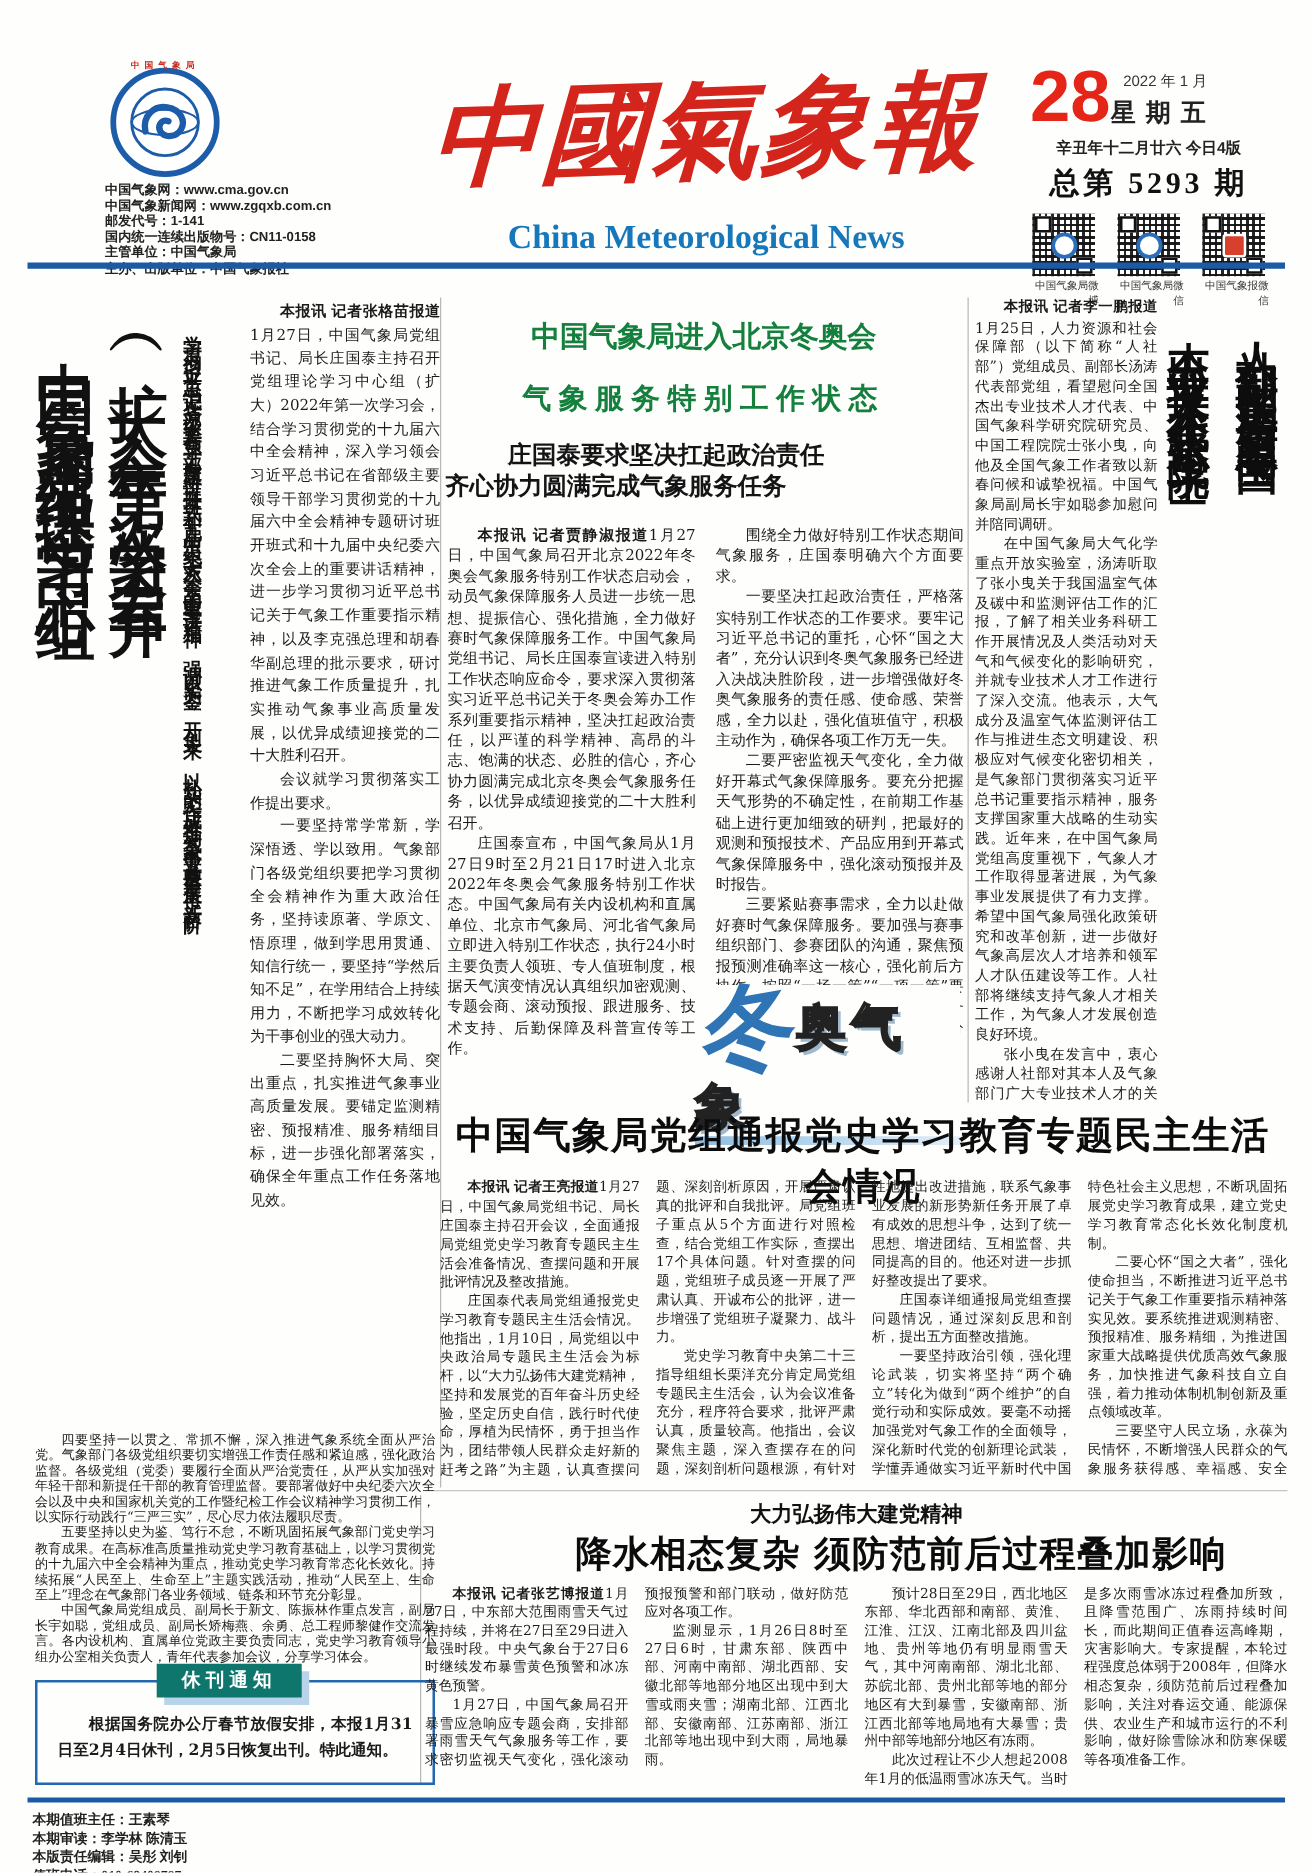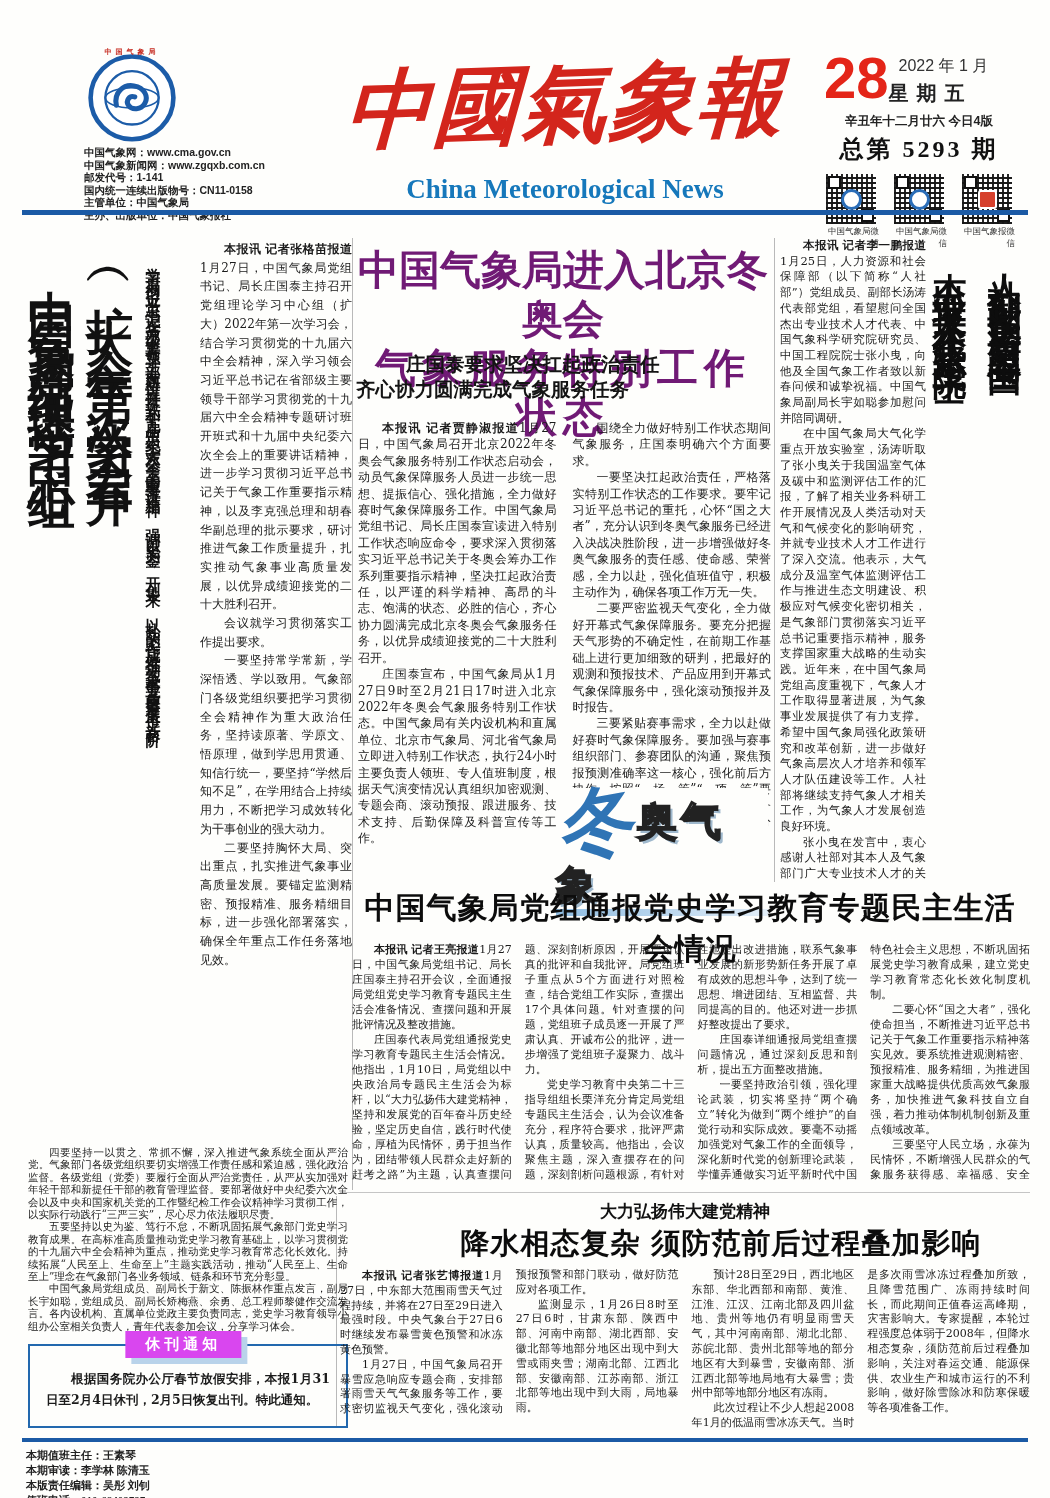--- a/index.html
+++ b/index.html
@@ -15,24 +15,24 @@
     font-size:7px;color:#c62b20;letter-spacing:4px;font-weight:bold;}
   .pubinfo{left:84px;top:146px;width:250px;font-family:"Liberation Sans",sans-serif;
     font-size:10.5px;line-height:12.6px;font-weight:bold;color:#222;}
   .masthead{left:330px;top:46px;width:470px;height:122px;text-align:center;}
   .masthead span{font-family:"DejaVu Sans","Liberation Sans",sans-serif;
     font-size:86px;font-weight:900;font-style:italic;color:#d3251c;
     letter-spacing:2px;display:inline-block;transform:rotate(-2deg) skewX(-4deg);}
   .mast-en{left:330px;top:174px;width:470px;text-align:center;
     font-family:"Liberation Serif",serif;font-weight:bold;font-size:27px;color:#1678bb;}
   .datebox{left:810px;top:52px;width:218px;font-family:"Liberation Sans",sans-serif;}
-  .daterow{display:flex;align-items:flex-start;}
+  .daterow{display:flex;align-items:flex-end;}
   .day-num{font-size:58px;line-height:52px;font-weight:bold;color:#e42518;
     font-family:"Liberation Sans",sans-serif;margin-left:14px;}
-  .ym{font-size:16px;margin:4px 0 0 10px;color:#333;}
+  .ym{font-size:12px;margin:4px 0 0 10px;color:#333;}
   .weekday{font-size:20px;font-weight:900;letter-spacing:8px;color:#222;margin-top:3px;}
   .lunar{font-size:12.5px;font-weight:bold;margin-top:6px;text-align:center;color:#222;}
   .issue{font-size:24px;font-weight:bold;font-family:"Liberation Serif",serif;
     text-align:center;margin-top:3px;letter-spacing:3px;color:#111;}
   .qrrow{display:flex;gap:12px;margin-top:9px;justify-content:center;}
   .qrcell{width:56px;text-align:right;}
   .qr{width:50px;height:50px;margin:0 auto;position:relative;
     background:
      repeating-linear-gradient(90deg,rgba(20,20,20,.92) 0 2px,transparent 2px 5px),
      repeating-linear-gradient(0deg,#1d1d1d 0 2px,#fff 2px 5px);}
@@ -61,29 +61,29 @@
   .lsub{left:140px;top:256px;width:58px;height:884px;writing-mode:vertical-lr;
     font-family:"Liberation Sans",sans-serif;font-weight:bold;font-size:15px;
     letter-spacing:5px;line-height:27px;color:#111;}
   .lbody{left:200px;top:240px;width:152px;height:900px;overflow:hidden;
     font-size:12px;line-height:18.7px;}
   .lbottom{left:28px;top:1146px;width:320px;height:188px;overflow:hidden;
     font-size:10.5px;line-height:12.4px;}
   
   .notice{left:28px;top:1344px;width:316px;height:80px;border:2px solid #2268ae;}
   .notice-tab{position:absolute;top:-15px;left:50%;transform:translateX(-54%);
-    background:#d946ef;color:#fff;font-family:"Liberation Sans",sans-serif;
+    background:#0f766e;color:#fff;font-family:"Liberation Sans",sans-serif;
     font-weight:bold;font-size:15px;letter-spacing:4px;padding:4px 20px;
     box-shadow:6px 6px 0 #b9d3ea;}
   .notice-body{margin:22px 16px 0 16px;font-size:12.5px;font-weight:bold;
     line-height:21px;text-indent:2em;text-align:justify;}
   
   .ch1{left:356px;top:246px;width:414px;text-align:center;
     font-family:"DejaVu Sans","Liberation Sans",sans-serif;font-weight:900;
-    font-size:41px;line-height:49px;color:#701a75;}
+    font-size:23px;line-height:49px;color:#15803d;}
   .ch1 .l2{letter-spacing:6px;}
   .csub{left:356px;top:352px;width:414px;font-family:"Liberation Sans",sans-serif;
     font-weight:bold;font-size:19.5px;line-height:25px;color:#141414;}
   .csub .s1{padding-left:50px;}
   .cbody{left:358px;top:420px;width:413px;height:456px;overflow:hidden;
     column-count:2;column-gap:16px;font-size:12px;line-height:16.4px;}
   .dongao{left:556px;top:788px;width:212px;height:90px;background:#fefefc;}
   .dong{font-size:76px;font-weight:900;font-style:italic;color:#2f74b5;
     font-family:"DejaVu Sans",sans-serif;display:inline-block;
     transform:rotate(-10deg);line-height:70px;}

